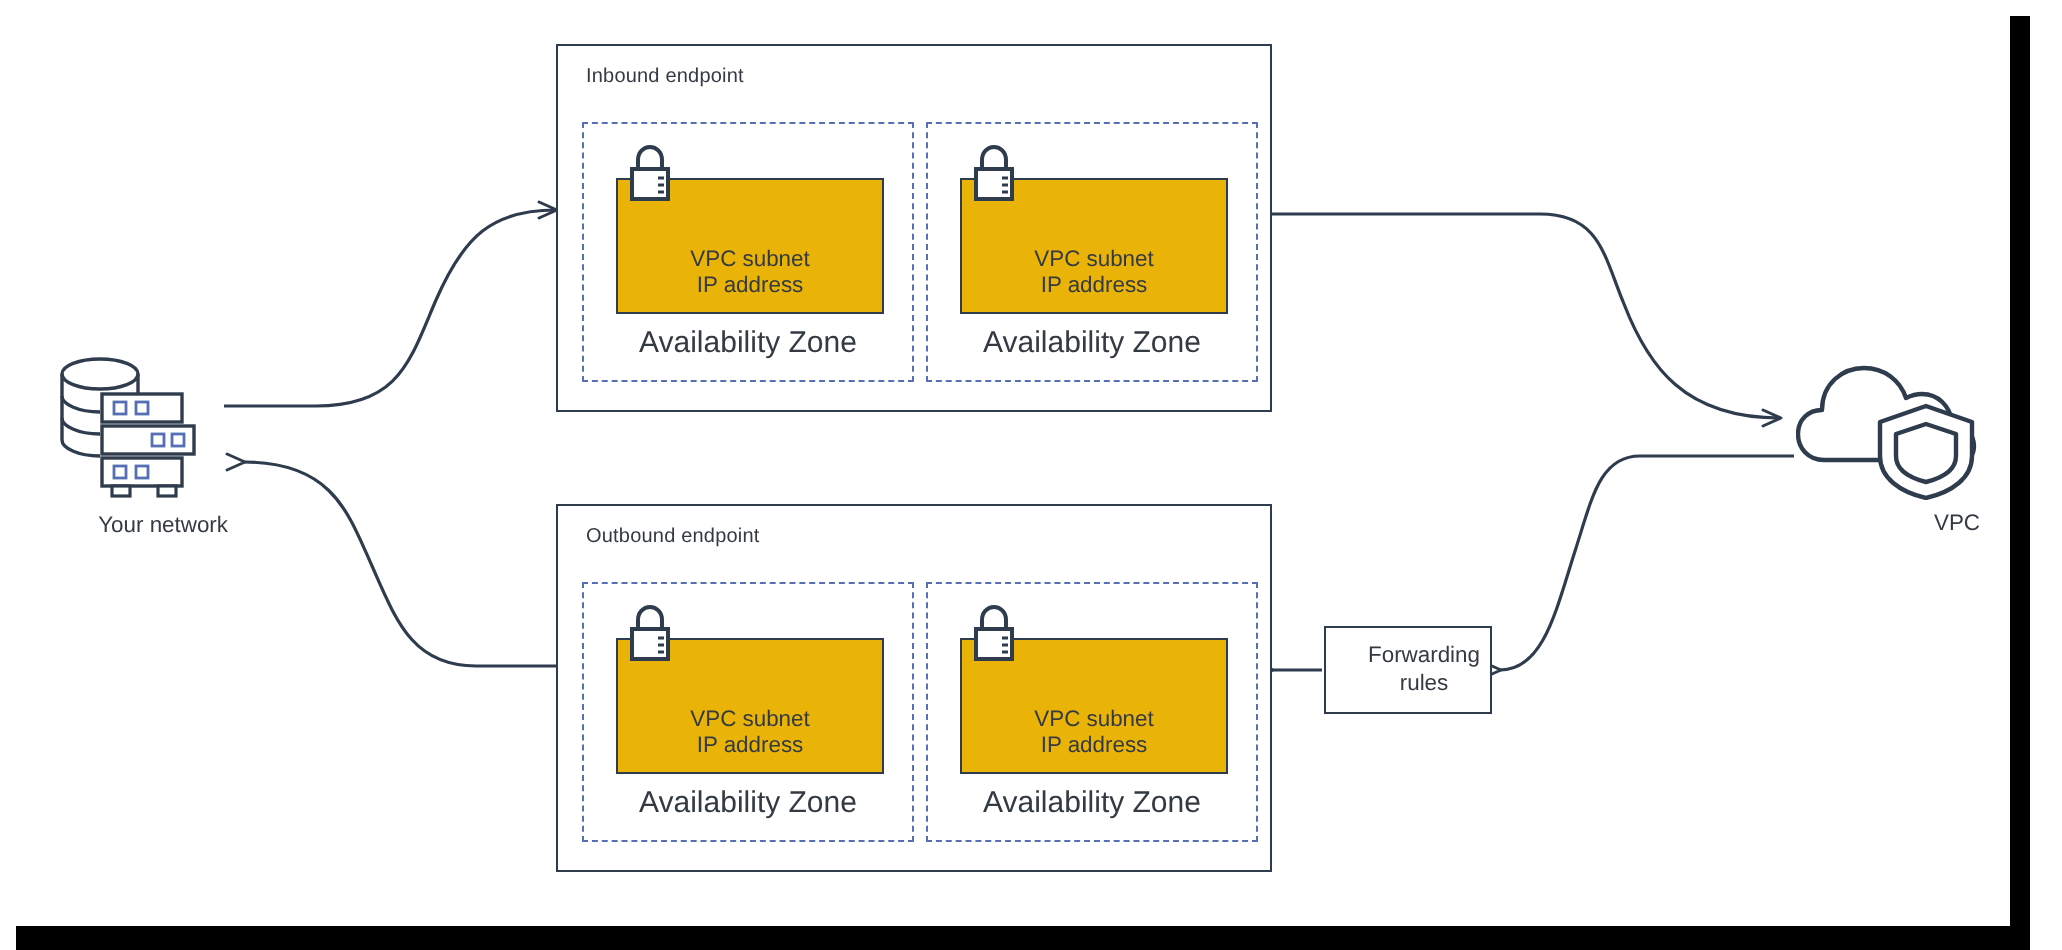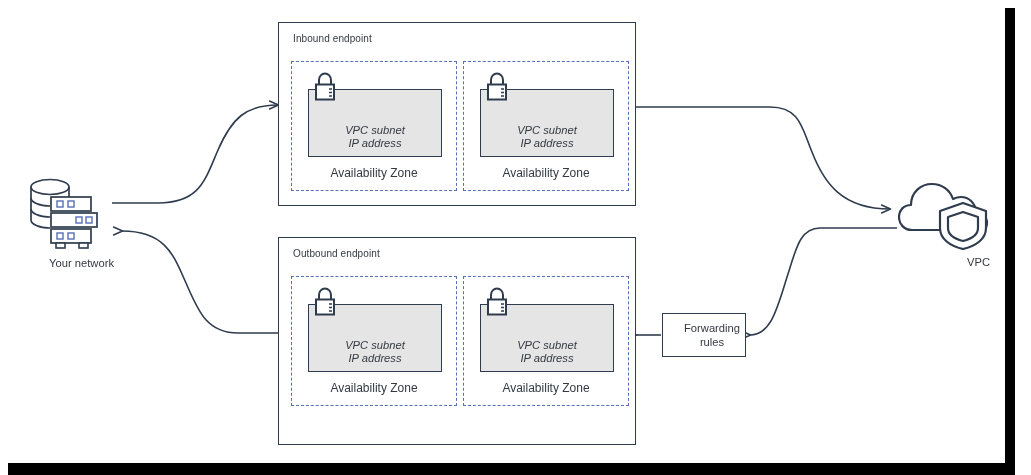--- a/index.html
+++ b/index.html
@@ -51,32 +51,31 @@
     position: absolute;
     border: 1.6px dashed #566fb5;
     box-sizing: border-box;
     background: transparent;
   }
   .az-label {
     position: absolute;
     left: 0; right: 0;
     bottom: 10px;
     text-align: center;
-    font-size: 12px;
+    font-size: 15px;
     color: #333a42;
     white-space: nowrap;
   }
 
   
   .subnet-box {
     position: absolute;
     border: 1.5px solid #2f3c4e;
     box-sizing: border-box;
-    background: #e5e5e5;
-    font-style: italic;
+    background: #eab308;
   }
   .subnet-text {
     position: absolute;
     left: 0; right: 0;
     bottom: 6px;
     text-align: center;
     font-size: 11.2px;
     line-height: 13px;
     color: #333a42;
     white-space: nowrap;
@@ -220,21 +219,21 @@
       </div>
       <svg class="lock-icon" style="left:20px; top:10px;" viewBox="0 0 26 30" xmlns="http://www.w3.org/2000/svg">
         <path d="M7,13 L7,8 C7,4.2 9.7,1.5 13,1.5 C16.3,1.5 19,4.2 19,8 L19,13" fill="none" stroke="#2f3c4e" stroke-width="2"></path>
         <rect x="4" y="12.5" width="18" height="15" fill="#ffffff" stroke="#2f3c4e" stroke-width="2"></rect>
         <path d="M17,17 L20,17 M17,20.5 L20,20.5 M17,24 L20,24" fill="none" stroke="#2f3c4e" stroke-width="1.6"></path>
       </svg>
       <div class="az-label">Availability Zone</div>
     </div>
   </div>
 
-  <div class="endpoint-box" style="left:278px; top:237px; width:358px; height:208px;">
+  <div class="endpoint-box" style="left:278px; top:252px; width:358px; height:184px;">
     <div class="endpoint-title">Outbound endpoint</div>
 
     <div class="az-box" style="left:12px; top:38px; width:166px; height:130px;">
       <div class="subnet-box" style="left:16px; top:27px; width:134px; height:68px;">
         <div class="subnet-text">
           <span>VPC subnet</span>
           <span>IP address</span>
         </div>
       </div>
       <svg class="lock-icon" style="left:20px; top:10px;" viewBox="0 0 26 30" xmlns="http://www.w3.org/2000/svg">

